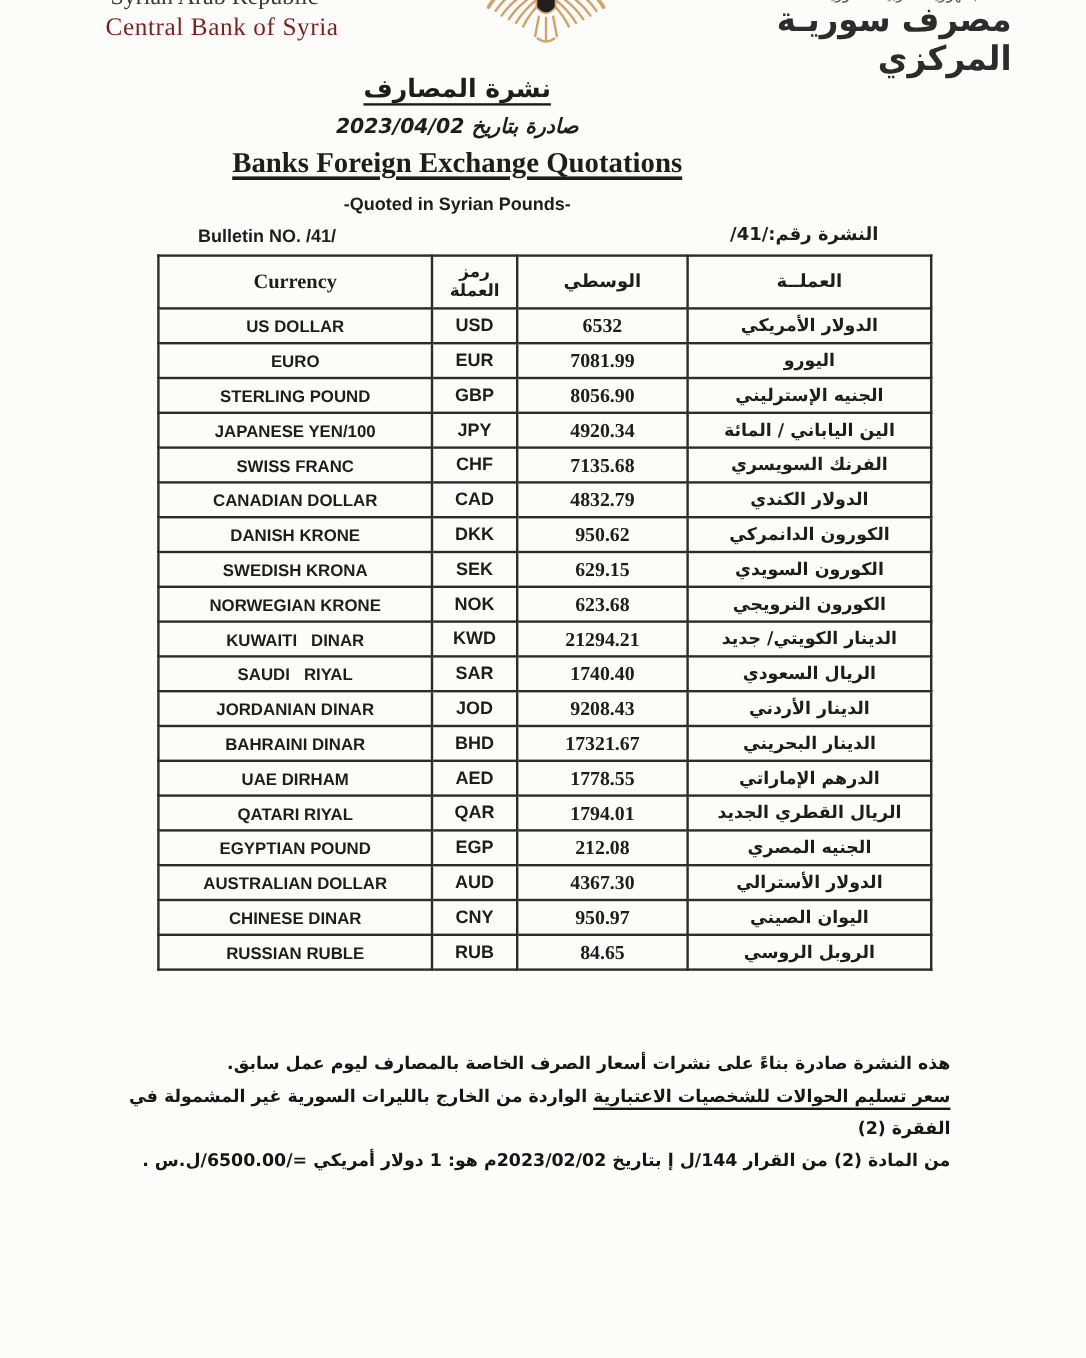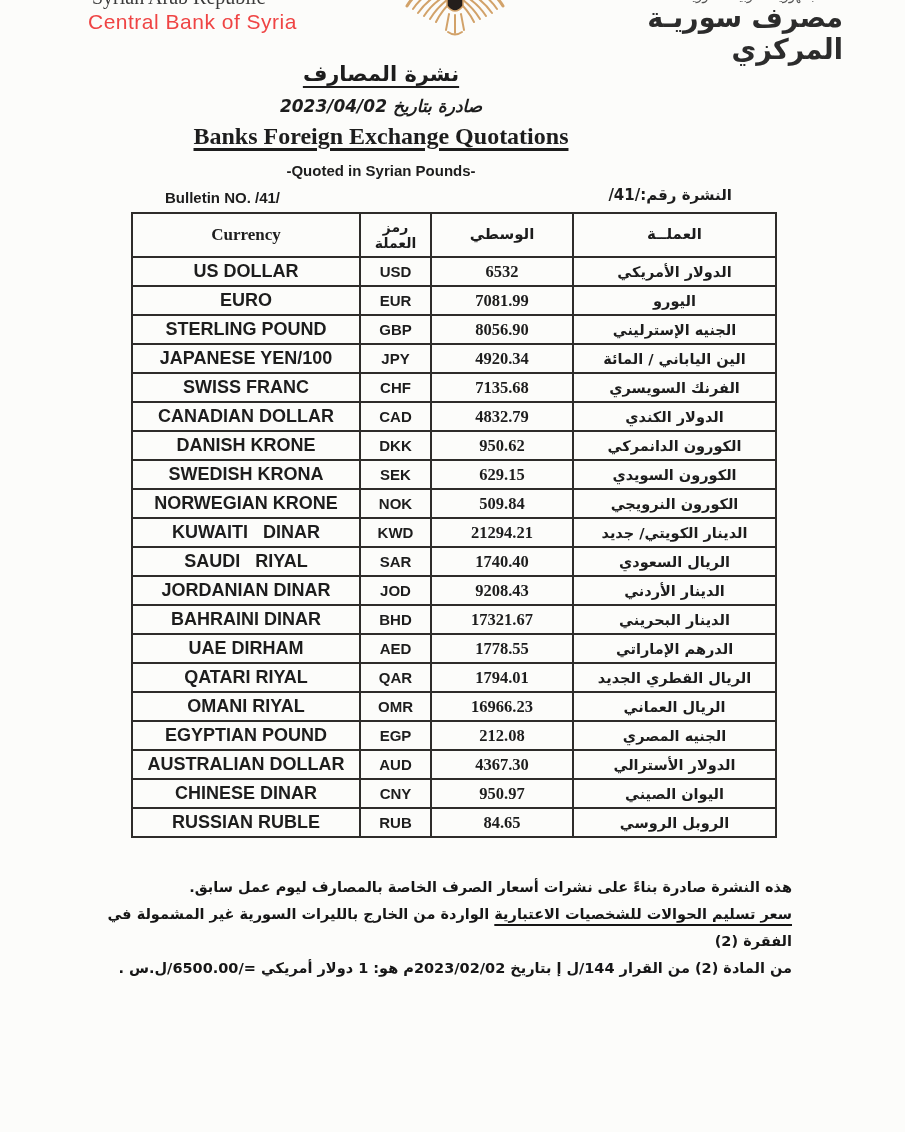--- a/index.html
+++ b/index.html
@@ -7,21 +7,21 @@
     position:relative; width:905px; height:1132px; margin:0 auto;
     background:#fcfcfa; overflow:hidden; color:#1d1d1d;
     font-family:"Liberation Sans", sans-serif;
   }
   .serif{font-family:"Liberation Serif", serif;}
   .ar{font-family:"DejaVu Sans", sans-serif;}
   .clip-strip{position:absolute; overflow:hidden;}
   .clip-strip > span{display:block;}
   .org-en{
     position:absolute; left:88px; top:10px;
-    font-family:Liberation Sans, sans-serif; font-size:21px; color:#ef4444;
+    font-family:Liberation Serif, serif; font-size:21px; color:#7f1d1d;
     letter-spacing:.5px;
   }
   .org-ar{
     position:absolute; right:62px; top:2px; width:230px;
     font-family:"DejaVu Sans", sans-serif; font-weight:bold;
     font-size:27px; color:#2c2c2c; text-align:right; direction:rtl;
     transform:scaleY(1.05);
   }
   .emblem-wrap{position:absolute; left:403px; top:-22px; width:104px; height:70px;}
   .t-center{position:absolute; left:0; width:762px; text-align:center;}
@@ -38,21 +38,21 @@
     border-collapse:collapse; table-layout:fixed;
   }
   table.rates td, table.rates th{
     border:2px solid #2e2c2a; text-align:center; vertical-align:middle;
     padding:0; overflow:hidden;
   }
   table.rates thead th{height:42px;}
   table.rates tbody td{height:27px;}
   .h-currency{font-family:"Liberation Serif", serif; font-weight:bold; font-size:17px;}
   .h-ar{font-family:"DejaVu Sans", sans-serif; font-weight:bold; font-size:14px; direction:rtl; line-height:1.15;}
-  .c-en{font-weight:bold; font-size:18px; white-space:pre-wrap;margin-top:35px;}
+  .c-en{font-weight:bold; font-size:14px; white-space:pre-wrap;margin-top:35px;}
   .c-code{font-weight:bold; font-size:15px;margin-left:34px;}
   .c-rate{font-family:"Liberation Serif", serif; font-weight:bold; font-size:16.5px;}
   .c-ar{font-family:"DejaVu Sans", sans-serif; font-weight:bold; font-size:14.5px; direction:rtl;}
   .footer{
     position:absolute; right:113px; top:874px; width:725px;
     direction:rtl; text-align:right;
     font-family:"DejaVu Sans", sans-serif; font-weight:bold;
     font-size:14.5px; line-height:27px; color:#161616;
   }
   .eagle{stroke:var(--gold,#d2a269); fill:none; stroke-width:2; stroke-linecap:round;}
@@ -198,21 +198,21 @@
     <tr>
       <td class="c-en">SWEDISH KRONA</td>
       <td class="c-code">SEK</td>
       <td class="c-rate">629.15</td>
       <td class="c-ar">الكورون السويدي</td>
     </tr>
 
     <tr>
       <td class="c-en">NORWEGIAN KRONE</td>
       <td class="c-code">NOK</td>
-      <td class="c-rate">509.84</td>
+      <td class="c-rate">623.68</td>
       <td class="c-ar">الكورون النرويجي</td>
     </tr>
 
     <tr>
       <td class="c-en">KUWAITI   DINAR</td>
       <td class="c-code">KWD</td>
       <td class="c-rate">21294.21</td>
       <td class="c-ar">الدينار الكويتي/ جديد</td>
     </tr>
 
@@ -244,26 +244,20 @@
       <td class="c-ar">الدرهم الإماراتي</td>
     </tr>
 
     <tr>
       <td class="c-en">QATARI RIYAL</td>
       <td class="c-code">QAR</td>
       <td class="c-rate">1794.01</td>
       <td class="c-ar">الريال القطري الجديد</td>
     </tr>
 
-    <tr>
-      <td class="c-en">OMANI RIYAL</td>
-      <td class="c-code">OMR</td>
-      <td class="c-rate">16966.23</td>
-      <td class="c-ar">الريال العماني</td>
-    </tr>
 
     <tr>
       <td class="c-en">EGYPTIAN POUND</td>
       <td class="c-code">EGP</td>
       <td class="c-rate">212.08</td>
       <td class="c-ar">الجنيه المصري</td>
     </tr>
 
     <tr>
       <td class="c-en">AUSTRALIAN DOLLAR</td>

